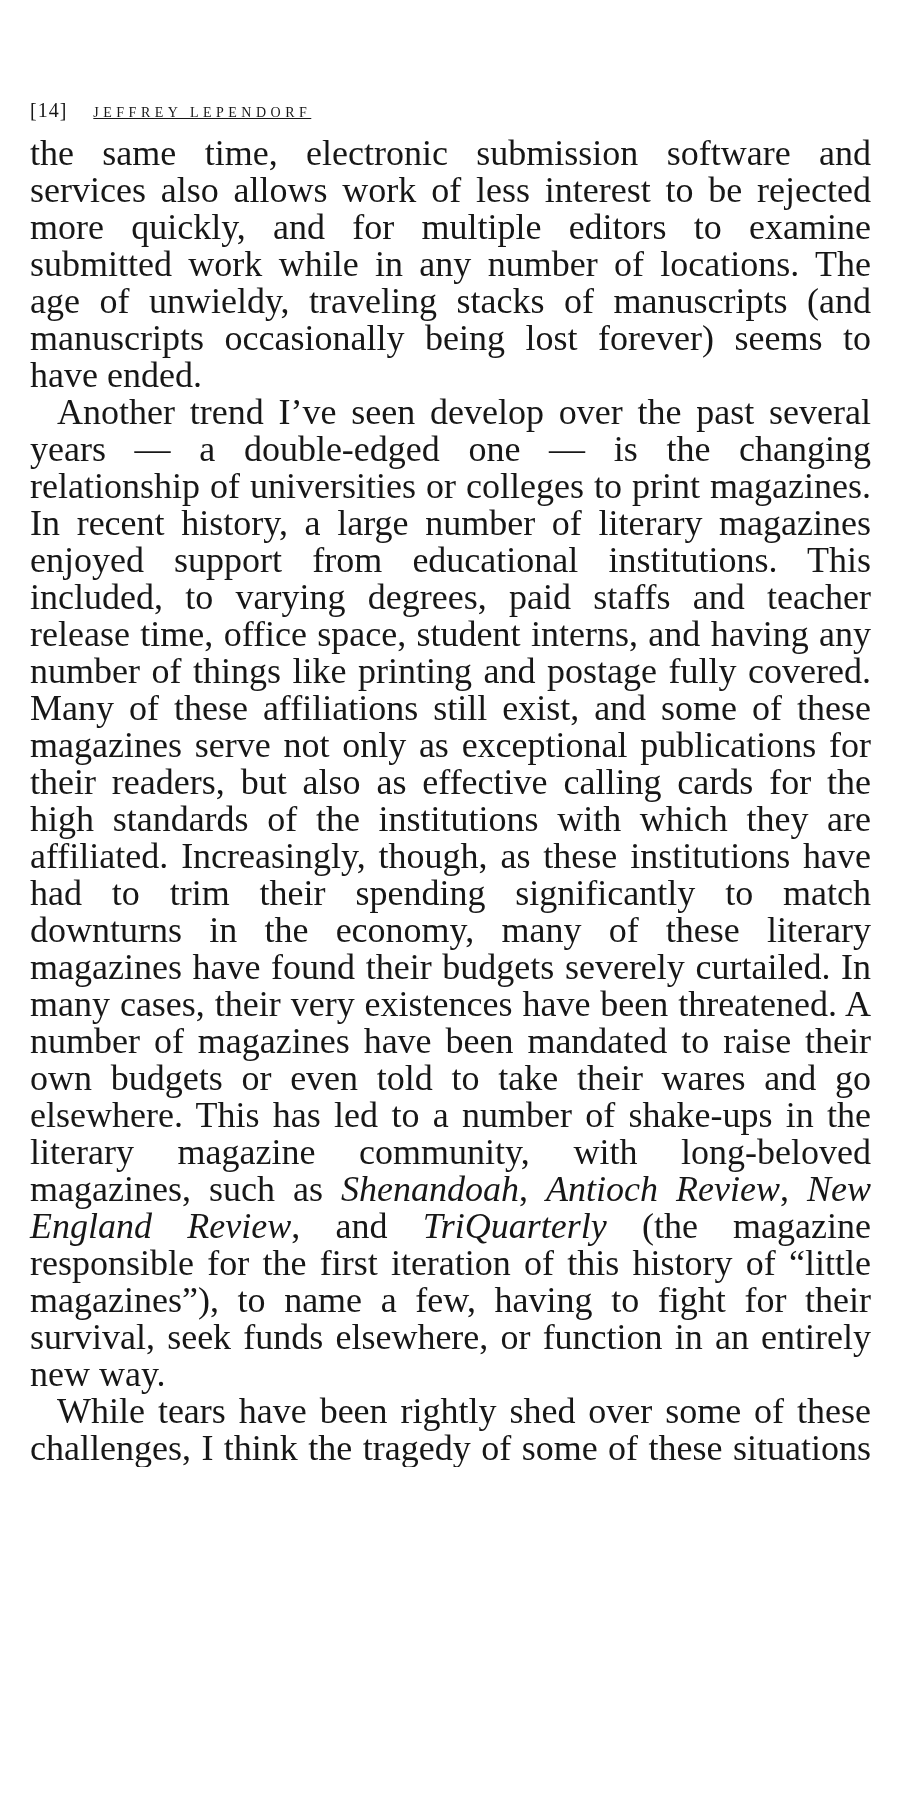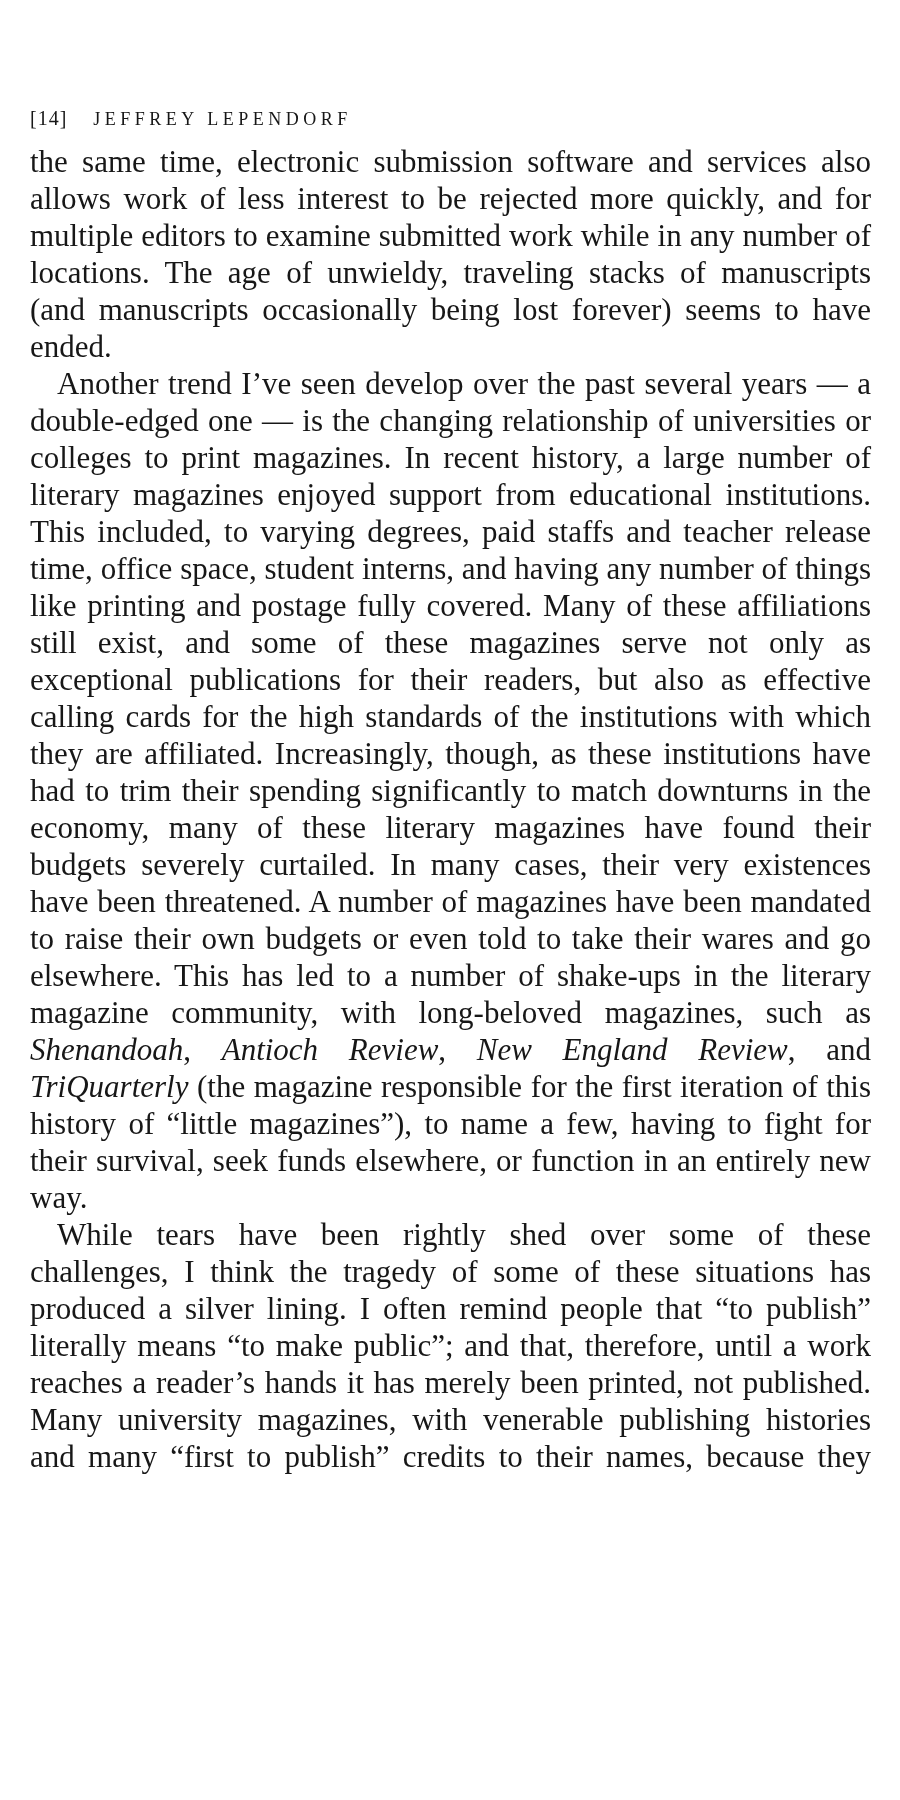--- a/index.html
+++ b/index.html
@@ -4,47 +4,48 @@
 <style>
   html, body {
     margin: 0;
     padding: 0;
     background: #ffffff;
   }
   .page {
     position: relative;
     width: 900px;
     height: 1467px;
-    margin: 8px auto;
+    margin: 0 auto;
     background: #ffffff;
     color: #171717;
     font-family: "Liberation Serif", serif;
     box-sizing: border-box;
     padding: 99px 29px 0 30px;
     overflow: hidden;
   }
   .running-header {
     display: flex;
     align-items: baseline;
     margin: 0 0 13px 0;
     white-space: nowrap;
   }
   .folio {
     font-size: 20px;
     letter-spacing: 1px;
   }
   .author {
-    font-size: 18px;
+    font-size: 14px;
     letter-spacing: 4.5px;
     margin-left: 26px;
     text-transform: uppercase;
+    text-decoration: underline;
   }
   .page-body p.para {
     margin: 0;
-    font-size: 31px;
+    font-size: 36px;
     line-height: 37px;
     text-align: justify;
     hyphens: auto;
     -webkit-hyphens: auto;
   }
   .page-body p.para.indent {
     text-indent: 27px;
   }
   .page-body em {
   }

